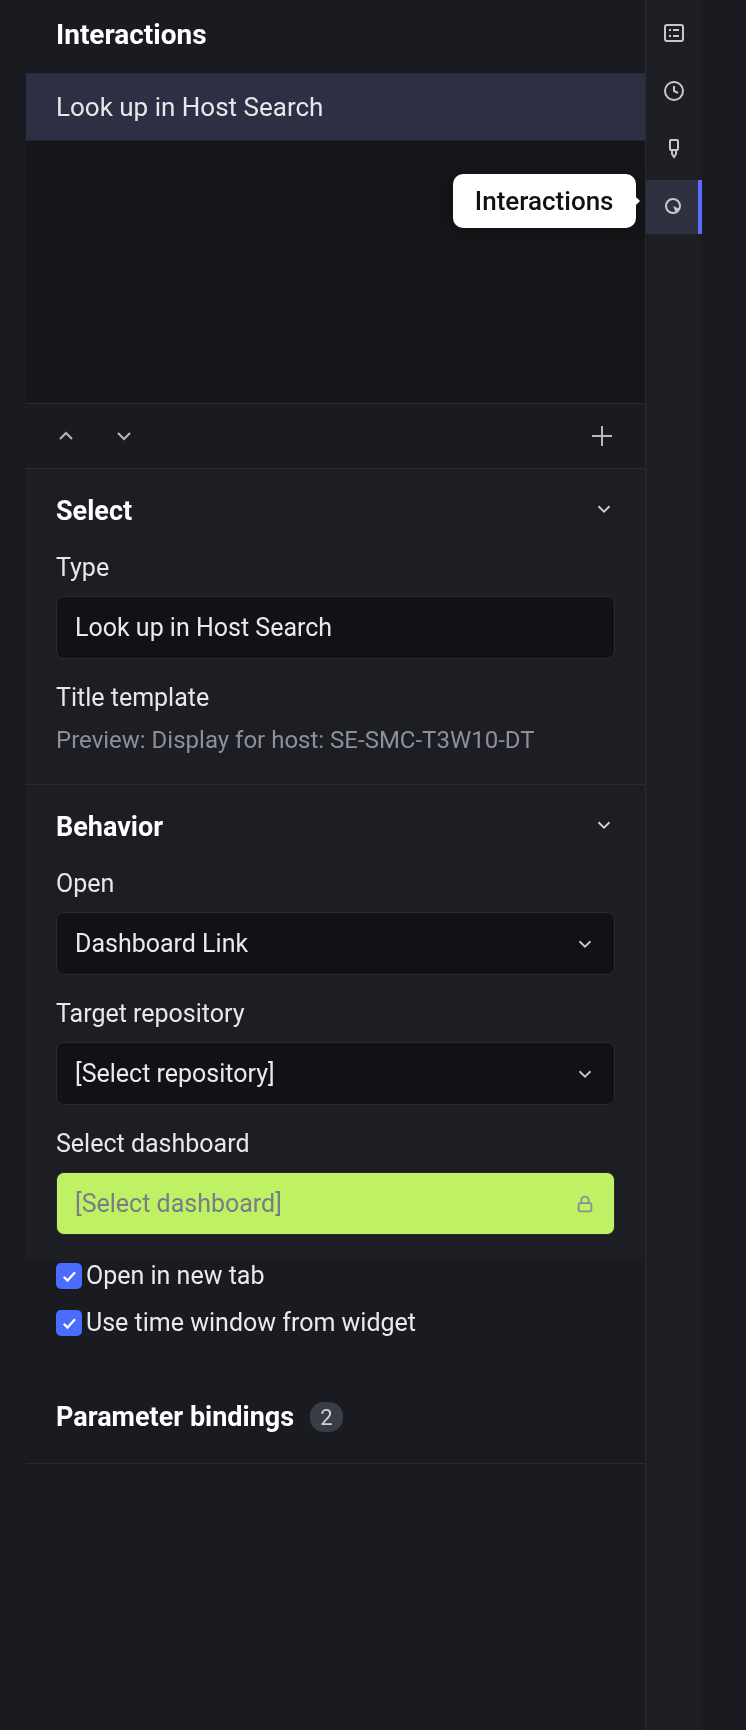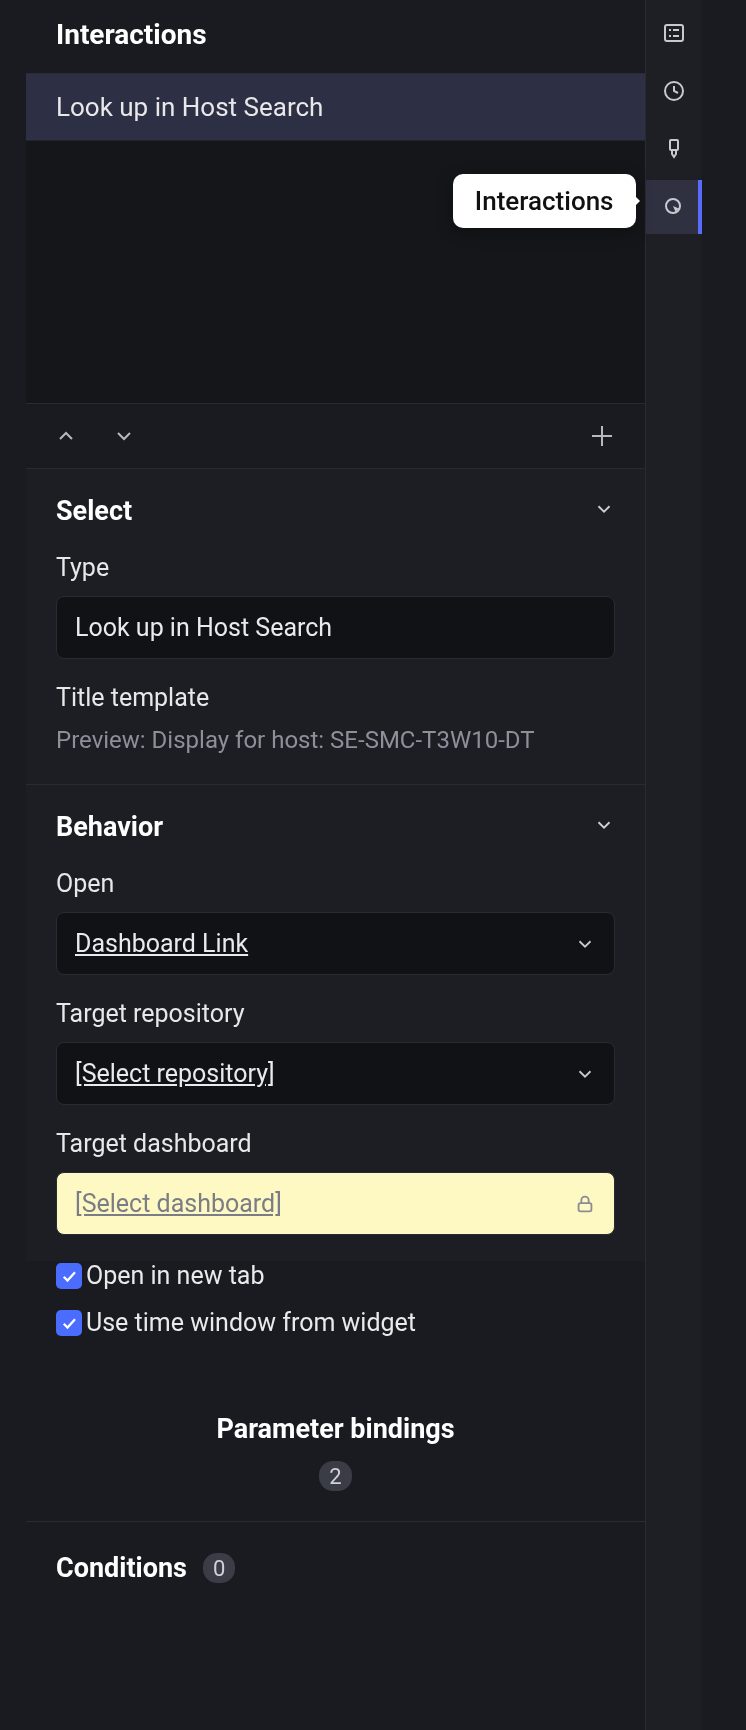--- a/index.html
+++ b/index.html
@@ -168,61 +168,61 @@
     font-family: inherit;
   }
   .text-input::placeholder { color: #6a6c78; }
   .select-input {
     display: flex;
     justify-content: space-between;
     align-items: center;
     cursor: pointer;
   }
   .select-input.disabled {
-    background: #fef9c3;
+    background: #bef264;
     color: #7a7c86;
     cursor: not-allowed;
   }
-  .select-input .sel-text { flex: 1; text-decoration: underline; }
+  .select-input .sel-text { flex: 1; }
   .select-input svg { width: 22px; height: 22px; color: #c8c9d0; }
   .select-input.disabled svg { color: #8a8c96; }
 
   .preview-text {
     font-size: 24px;
     color: #8d8f99;
     margin-top: 10px;
   }
 
   .checkbox-row {
     display: flex;
     align-items: center;
     gap: 4px;
     margin-bottom: 18px;
   }
-  .checkbox-row:last-of-type { margin-bottom: 16px; }
+  .checkbox-row:last-of-type { margin-bottom: 4px; }
   .checkbox {
     width: 26px;
     height: 26px;
     background: #4a6cff;
     border-radius: 5px;
     display: flex;
     align-items: center;
     justify-content: center;
     flex-shrink: 0;
   }
   .checkbox svg { width: 18px; height: 18px; color: #fff; }
   .checkbox-label { font-size: 25px; color: #eaeaec; }
 
   .bindings-row, .conditions-row {
     display: flex;
     align-items: center;
     gap: 16px;
     padding: 30px 30px 30px 30px;
   }
-  .bindings-row { border-bottom: 1px solid #2a2b32; flex-direction: column; }
+  .bindings-row { border-bottom: 1px solid #2a2b32; }
   .bindings-row h2, .conditions-row h2 {
     font-size: 27px;
     font-weight: 700;
     color: #fff;
   }
   .badge {
     background: #3a3c46;
     color: #d0d1d8;
     font-size: 22px;
     border-radius: 14px;
@@ -318,21 +318,21 @@
         <label class="field-label">Target repository</label>
         <div class="select-input">
           <span class="sel-text">[Select repository]</span>
           <svg viewBox="0 0 24 24" fill="none" stroke="currentColor" stroke-width="2">
               <polyline points="6 9 12 15 18 9"></polyline>
             </svg>
         </div>
       </div>
 
       <div class="field">
-        <label class="field-label">Target dashboard</label>
+        <label class="field-label">Select dashboard</label>
         <div class="select-input disabled">
           <span class="sel-text">[Select dashboard]</span>
           <svg viewBox="0 0 24 24" fill="none" stroke="currentColor" stroke-width="2">
             <rect x="5" y="11" width="14" height="9" rx="2"></rect>
               <path d="M8 11V8a4 4 0 0 1 8 0v3"></path>
           </svg>
         </div>
       </div>
     </div>
 
@@ -353,24 +353,20 @@
         </div>
         <span class="checkbox-label">Use time window from widget</span>
       </div>
     </div>
 
     <div class="bindings-row">
       <h2>Parameter bindings</h2>
       <span class="badge">2</span>
     </div>
 
-    <div class="conditions-row">
-      <h2>Conditions</h2>
-      <span class="badge">0</span>
-    </div>
 
   </div>
 
   <div class="right-rail">
     <div class="rail-item">
       <svg viewBox="0 0 24 24" fill="none" stroke="currentColor" stroke-width="2">
         <rect x="3" y="4" width="18" height="16" rx="2"></rect>
           <line x1="7" y1="9" x2="9" y2="9"></line>
           <line x1="11" y1="9" x2="17" y2="9"></line>
           <line x1="7" y1="15" x2="9" y2="15"></line>

